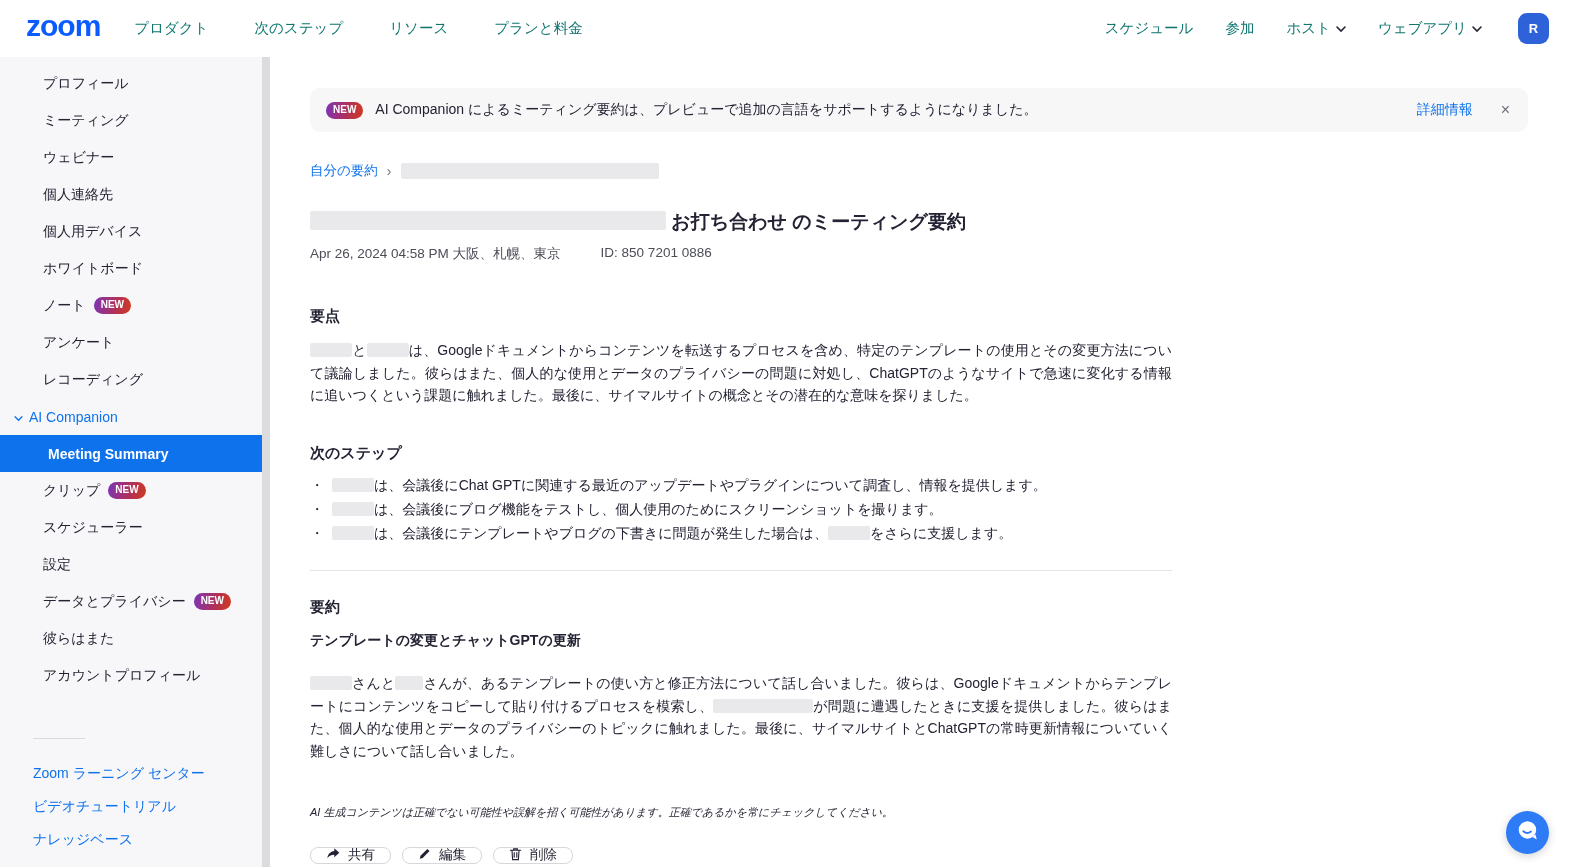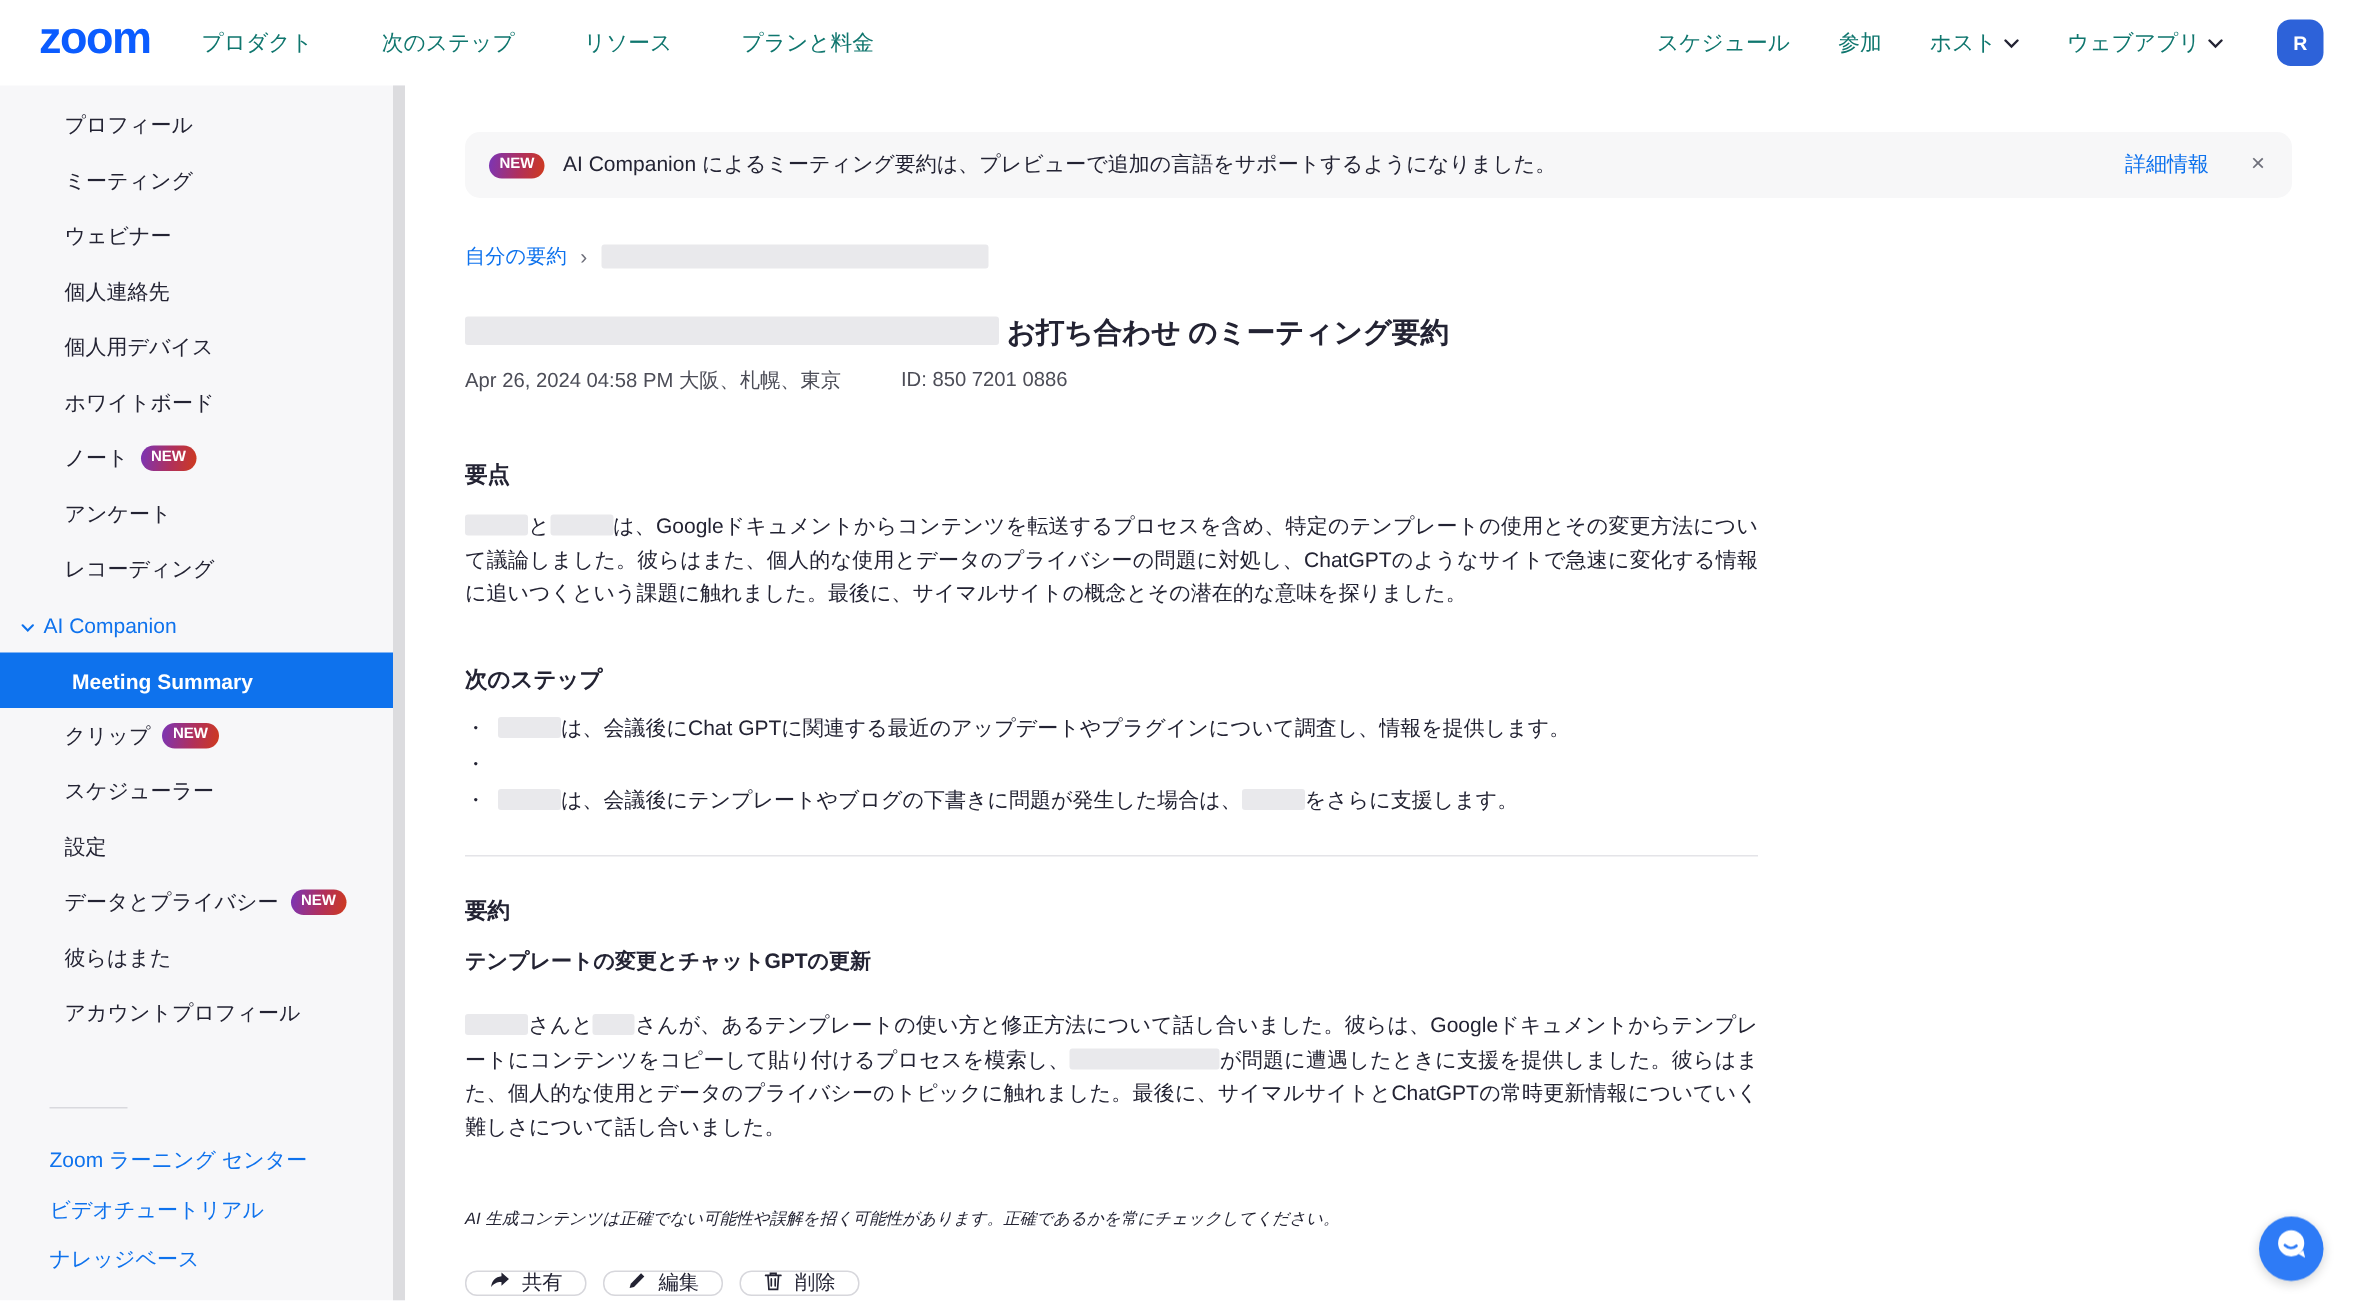--- a/index.html
+++ b/index.html
@@ -208,20 +208,21 @@
 
       <div class="next-steps">
         <div class="sec-heading">次のステップ</div>
         <div class="bullets">
           <div class="bullet">
             <span class="bullet-dot">・</span>
             <span><span class="redact r-sm"></span><span>は、会議後にChat GPTに関連する最近のアップデートやプラグインについて調査し、情報を提供します。</span></span>
           </div>
           <div class="bullet">
             <span class="bullet-dot">・</span>
+            <span><span class="redact r-sm"></span><span>は、会議後にブログ機能をテストし、個人使用のためにスクリーンショットを撮ります。</span></span>
           </div>
           <div class="bullet">
             <span class="bullet-dot">・</span>
             <span><span class="redact r-sm"></span><span>は、会議後にテンプレートやブログの下書きに問題が発生した場合は、</span><span class="redact r-sm"></span><span>をさらに支援します。</span></span>
           </div>
         </div>
       </div>
 
       <hr class="section-divider">
 

